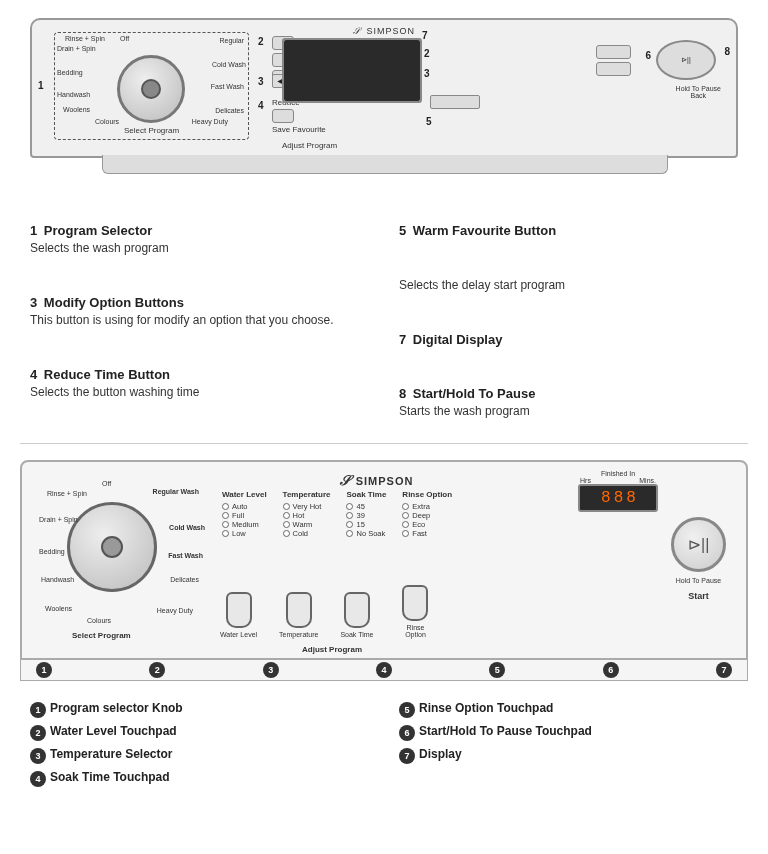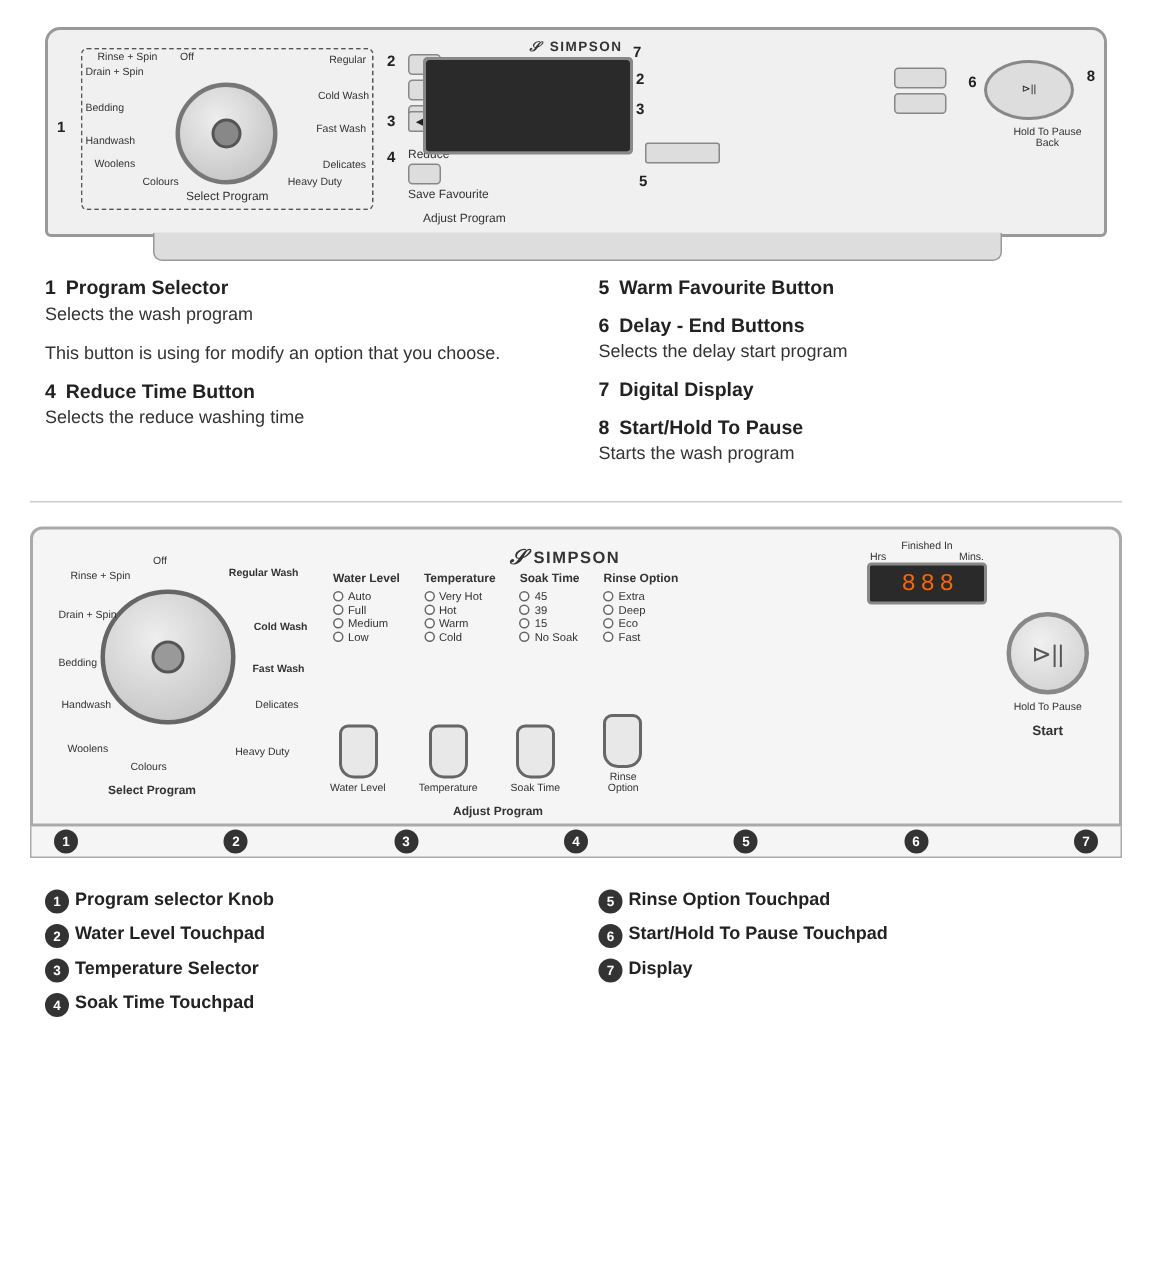--- a/index.html
+++ b/index.html
@@ -135,34 +135,35 @@
       font-size: 8px;
       color: #333;
     }
     
     .simpson-logo-top {
       position: absolute;
       top: 6px;
       left: 50%;
       transform: translateX(-50%);
       font-size: 9px;
-      font-weight: bold;
+      font-weight: normal;
       letter-spacing: 1px;
       color: #333;
     }
 
     
     .legend-section {
       padding: 16px 30px 8px 30px;
       display: grid;
       grid-template-columns: 1fr 1fr;
       gap: 0 30px;
     }
     .legend-item {
       margin-bottom: 10px;
+      margin-top: 39px;
     }
     .legend-title {
       font-weight: bold;
       font-size: 13px;
       margin-bottom: 2px;
     }
     .legend-num {
       font-weight: bold;
       font-size: 13px;
       margin-right: 3px;
@@ -507,43 +508,43 @@
 
   <div>
     <div class="legend-item">
       <div class="legend-title">
         <span class="legend-num">1</span>
         <span>Program Selector</span>
       </div>
       <div class="legend-desc">Selects the wash program</div>
     </div>
     <div class="legend-item">
+      <div class="legend-title">
+        <span class="legend-num">3</span>
+        <span>Modify Option Buttons</span>
+      </div>
       <div class="legend-desc">This button is using for modify an option that you choose.</div>
     </div>
     <div class="legend-item">
       <div class="legend-title">
         <span class="legend-num">4</span>
         <span>Reduce Time Button</span>
       </div>
-      <div class="legend-desc">Selects the reduce washing time</div>
+      <div class="legend-desc">Selects the button washing time</div>
     </div>
   </div>
 
   <div>
     <div class="legend-item">
       <div class="legend-title">
         <span class="legend-num">5</span>
         <span>Warm Favourite Button</span>
       </div>
     </div>
     <div class="legend-item">
-      <div class="legend-title">
-        <span class="legend-num">6</span>
-        <span>Delay - End Buttons</span>
-      </div>
       <div class="legend-desc">Selects the delay start program</div>
     </div>
     <div class="legend-item">
       <div class="legend-title">
         <span class="legend-num">7</span>
         <span>Digital Display</span>
       </div>
       <div class="legend-desc"></div>
     </div>
     <div class="legend-item">

